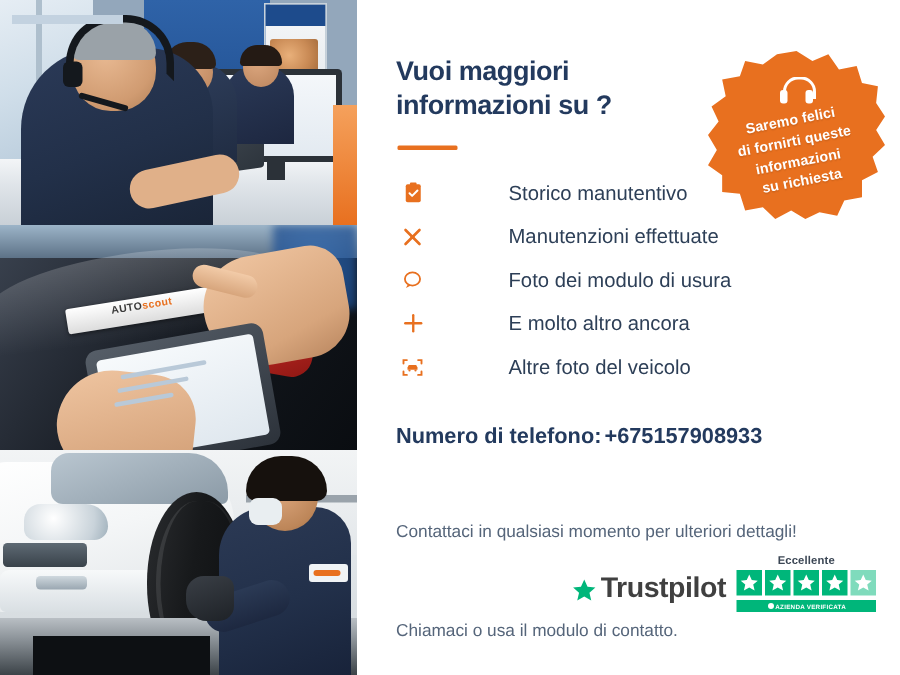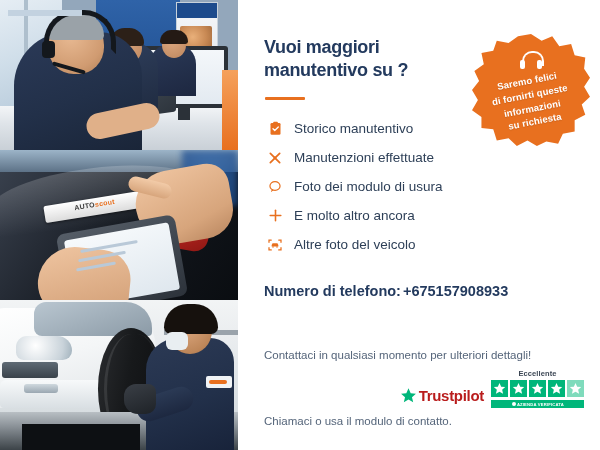--- a/index.html
+++ b/index.html
@@ -416,20 +416,21 @@
   
   .feature-list {
     list-style: none;
     margin: 0;
     padding: 0;
   }
   .feature-item {
     display: flex;
     align-items: center;
     height: 29px;
+    gap: 45px;
   }
   .feature-icon {
     width: 22px;
     flex: 0 0 22px;
     display: flex;
     align-items: center;
     justify-content: center;
     color: #e8701f;
   }
   .feature-label {
@@ -467,23 +468,23 @@
     gap: 7px;
   }
   .tp-logo {
     display: flex;
     align-items: center;
     gap: 2px;
     padding-bottom: 4px;
   }
   .tp-star-main { width: 17px; height: 17px; }
   .tp-name {
-    font-size: 15px;
+    font-size: 19px;
     font-weight: 700;
-    color: #b91c1c;
+    color: #404040;
     letter-spacing: -0.3px;
   }
   .tp-right { text-align: left; }
   .tp-rating-label {
     font-size: 7.5px;
     font-weight: 700;
     color: #3b4654;
     text-align: center;
     margin-bottom: 2px;
     letter-spacing: .1px;
@@ -607,21 +608,21 @@
       <div class="badge-text">
         <span>Saremo felici</span>
         <span>di fornirti queste</span>
         <span>informazioni</span>
         <span>su richiesta</span>
       </div>
     </div>
 
     <h1 class="headline">
       <span>Vuoi maggiori</span>
-      <span class="l2">manutentivo su ?</span>
+      <span class="l2">informazioni su ?</span>
     </h1>
 
     <div class="rule"></div>
 
     <ul class="feature-list">
 
       <li class="feature-item">
         <span class="feature-icon">
           <svg viewBox="0 0 24 24" width="15" height="15" aria-hidden="true">
             <rect x="4" y="3" width="16" height="19" rx="2" fill="#e8701f"></rect>

